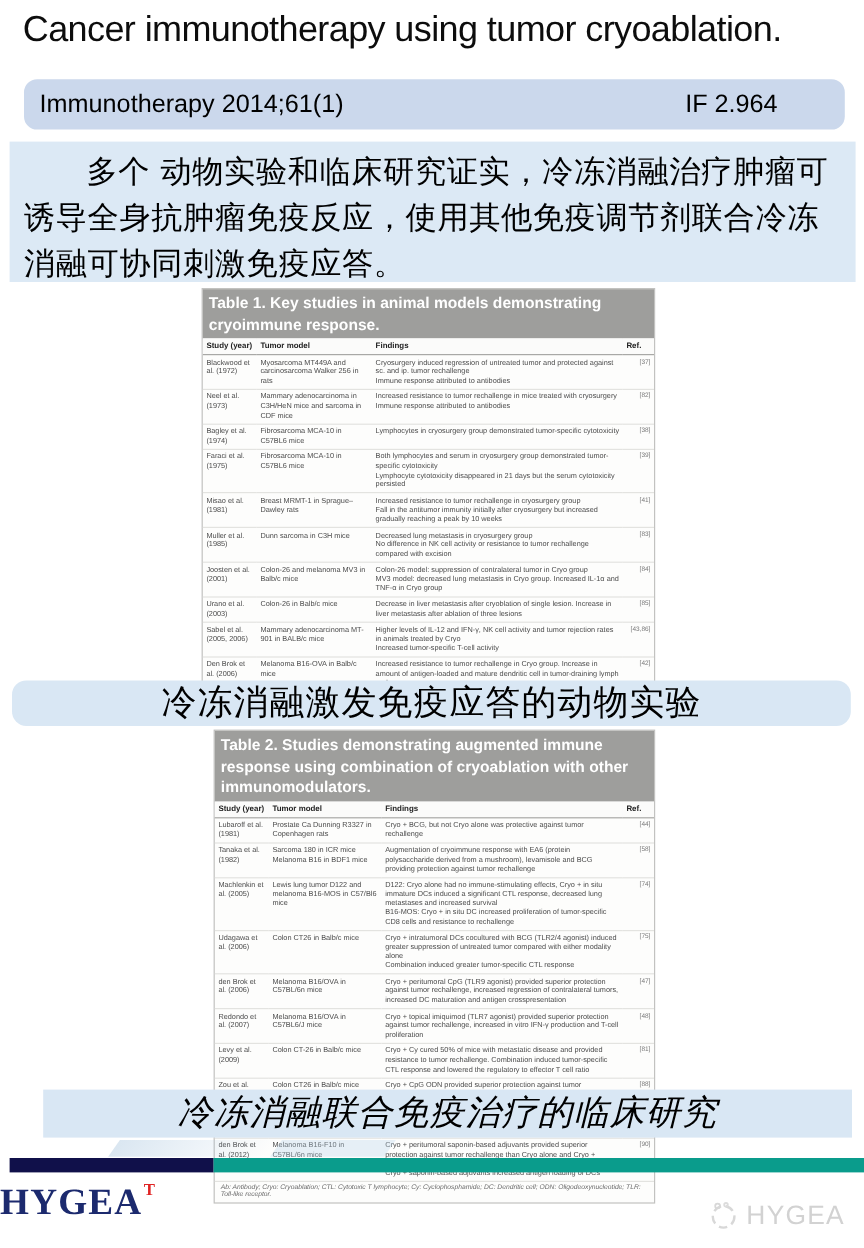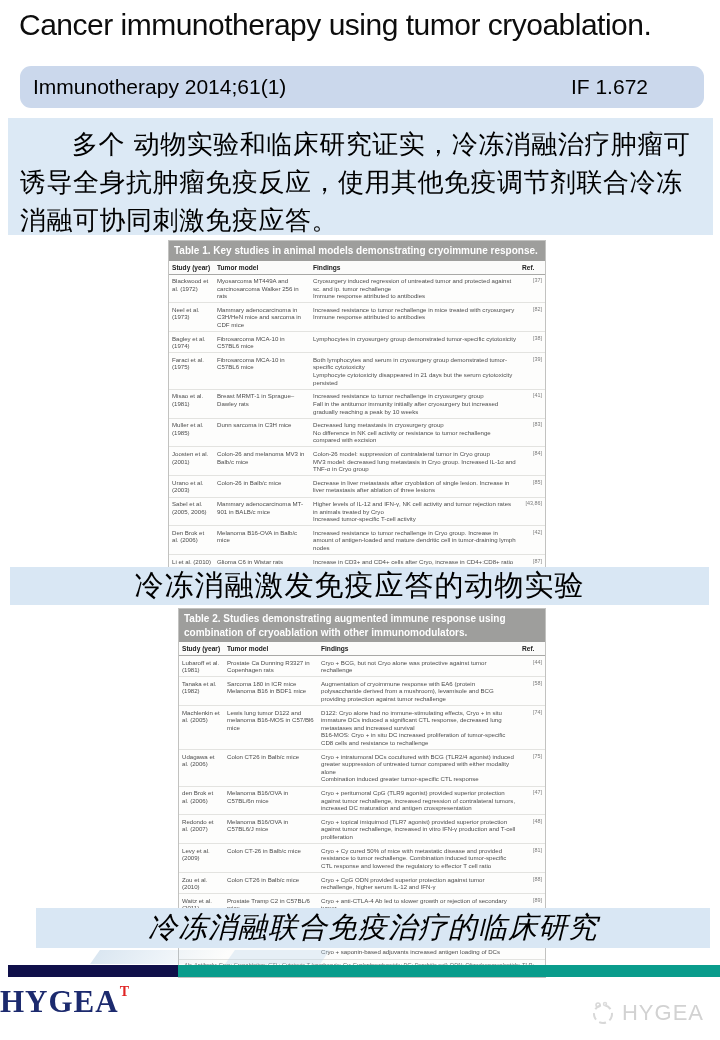--- a/index.html
+++ b/index.html
@@ -19,30 +19,30 @@
   .summary-box{
     position:absolute;top:118px;left:8px;width:705px;height:117px;
     background:#dce9f5;box-sizing:border-box;padding:7px 12px 0 12px;
     font-family:"DejaVu Serif", serif;font-size:26px;line-height:38px;color:#000;
     text-indent:2em;letter-spacing:0.5px;
   }
   .section-bar{
     position:absolute;background:#d9e7f4;display:flex;align-items:center;justify-content:center;
     font-family:"DejaVu Serif", serif;font-size:29px;color:#000;letter-spacing:1px;
   }
-  #section-bar-1{top:567px;left:10px;width:699px;height:38px;}
+  #section-bar-1{top:567px;left:10px;width:699px;height:38px;border-radius:12px;}
   #section-bar-2{top:908px;left:36px;width:674px;height:40px;font-style:italic;}
 
   .paper-table{
     position:absolute;background:#fdfdfc;border:1px solid #c2c2c0;box-sizing:border-box;
   }
   #table1{top:240px;left:168px;width:378px;}
   #table2{top:608px;left:178px;width:368px;}
   .tbl-title{
-    background:#9e9e9c;color:#ffffff;font-weight:bold;font-size:10px;
+    background:#9e9e9c;color:#ffffff;font-weight:bold;font-size:13px;
     padding:3px 5px;line-height:1.35;
   }
   .paper-table table{width:100%;border-collapse:collapse;table-layout:fixed;}
   .paper-table th{
     text-align:left;font-size:6.6px;padding:3px 3px;color:#222;
     background:#fbfbfa;border-bottom:1px solid #a8a8a6;font-weight:bold;
   }
   .paper-table td{
     font-size:6.1px;line-height:1.25;padding:2.5px 3px;vertical-align:top;
     color:#4c4c4c;border-bottom:1px solid #e3e3e0;white-space:pre-line;
@@ -74,21 +74,21 @@
     color:#d2d2d2;font-size:22px;letter-spacing:1px;
   }
 </style>
 </head>
 <body>
 
 <div class="page-title">Cancer immunotherapy using tumor cryoablation.</div>
 
 <div class="journal-bar">
   <span>Immunotherapy 2014;61(1)</span>
-  <span>IF 1.672</span>
+  <span>IF 2.964</span>
 </div>
 
 <div class="summary-box">多个 动物实验和临床研究证实，冷冻消融治疗肿瘤可诱导全身抗肿瘤免疫反应，使用其他免疫调节剂联合冷冻消融可协同刺激免疫应答。</div>
 
 <div class="paper-table" id="table1">
   <div class="tbl-title">Table 1. Key studies in animal models demonstrating cryoimmune response.</div>
   <table>
     <colgroup>
         <col style="width:45px">
         <col style="width:96px">

